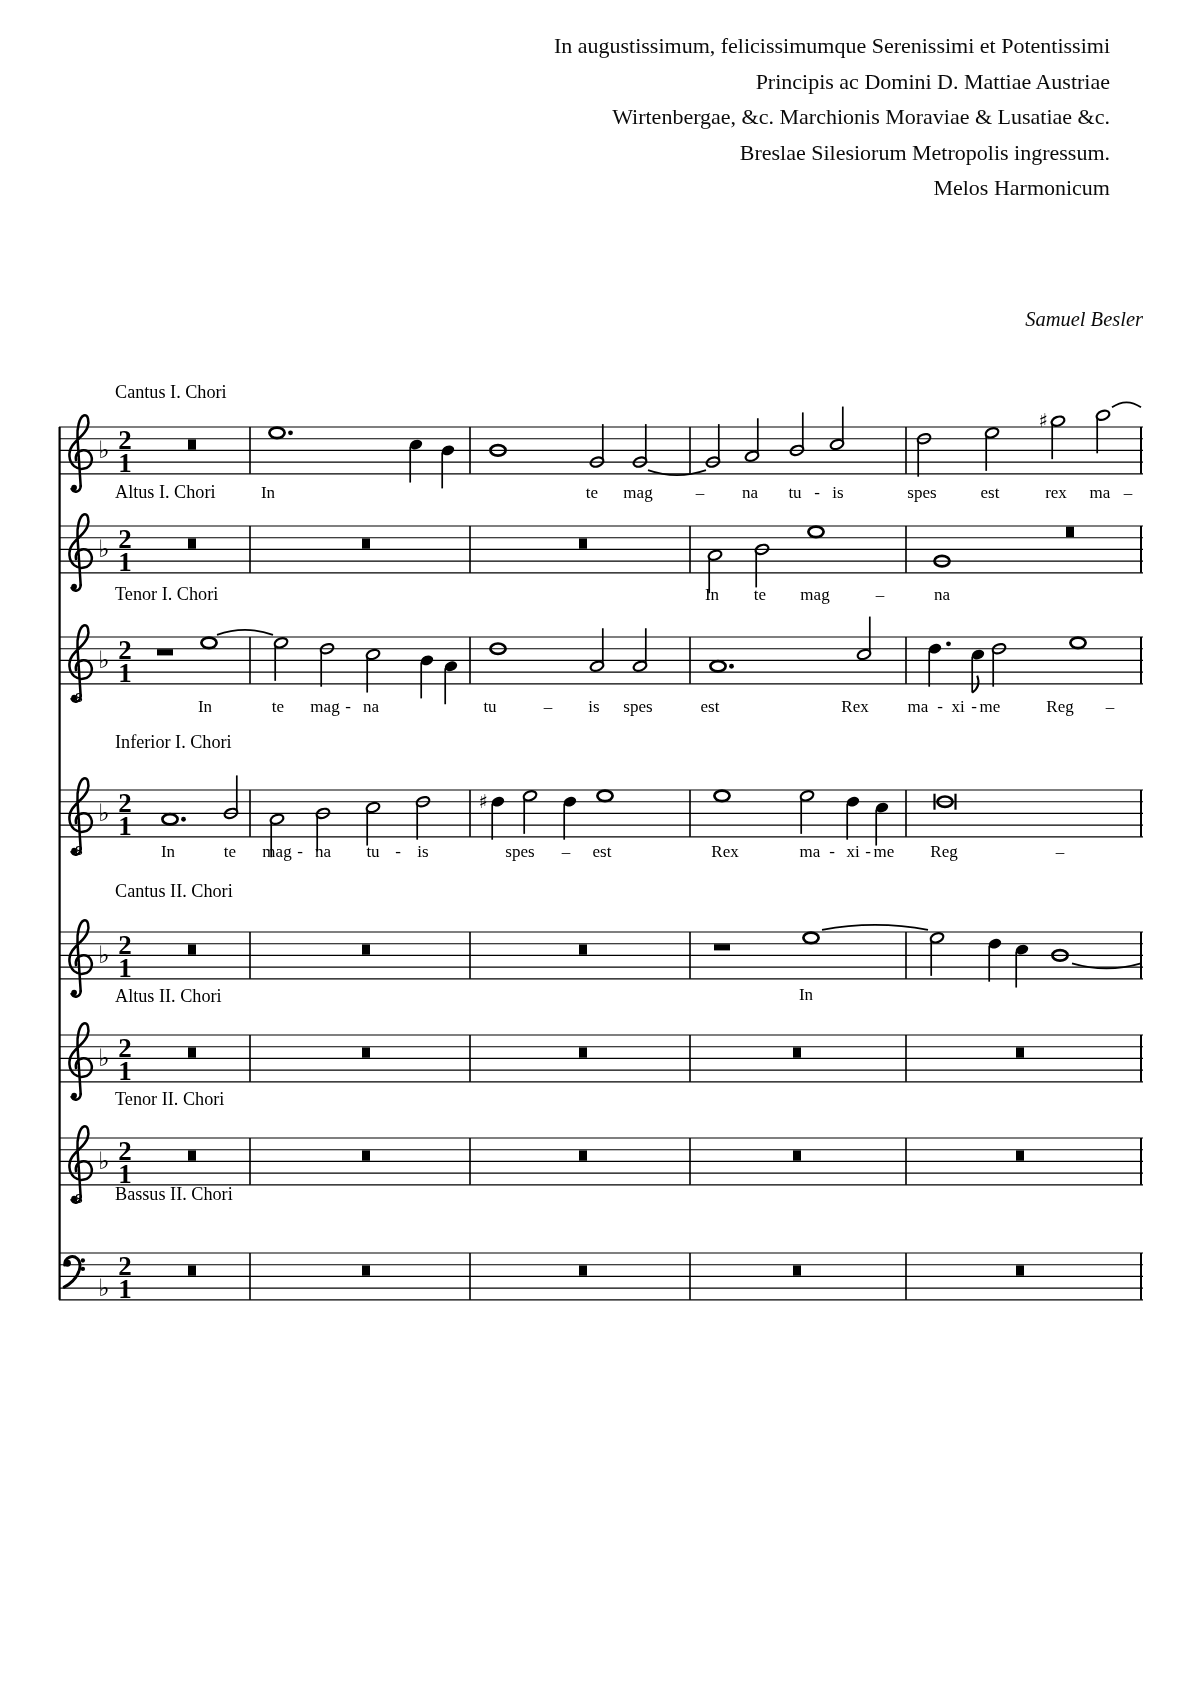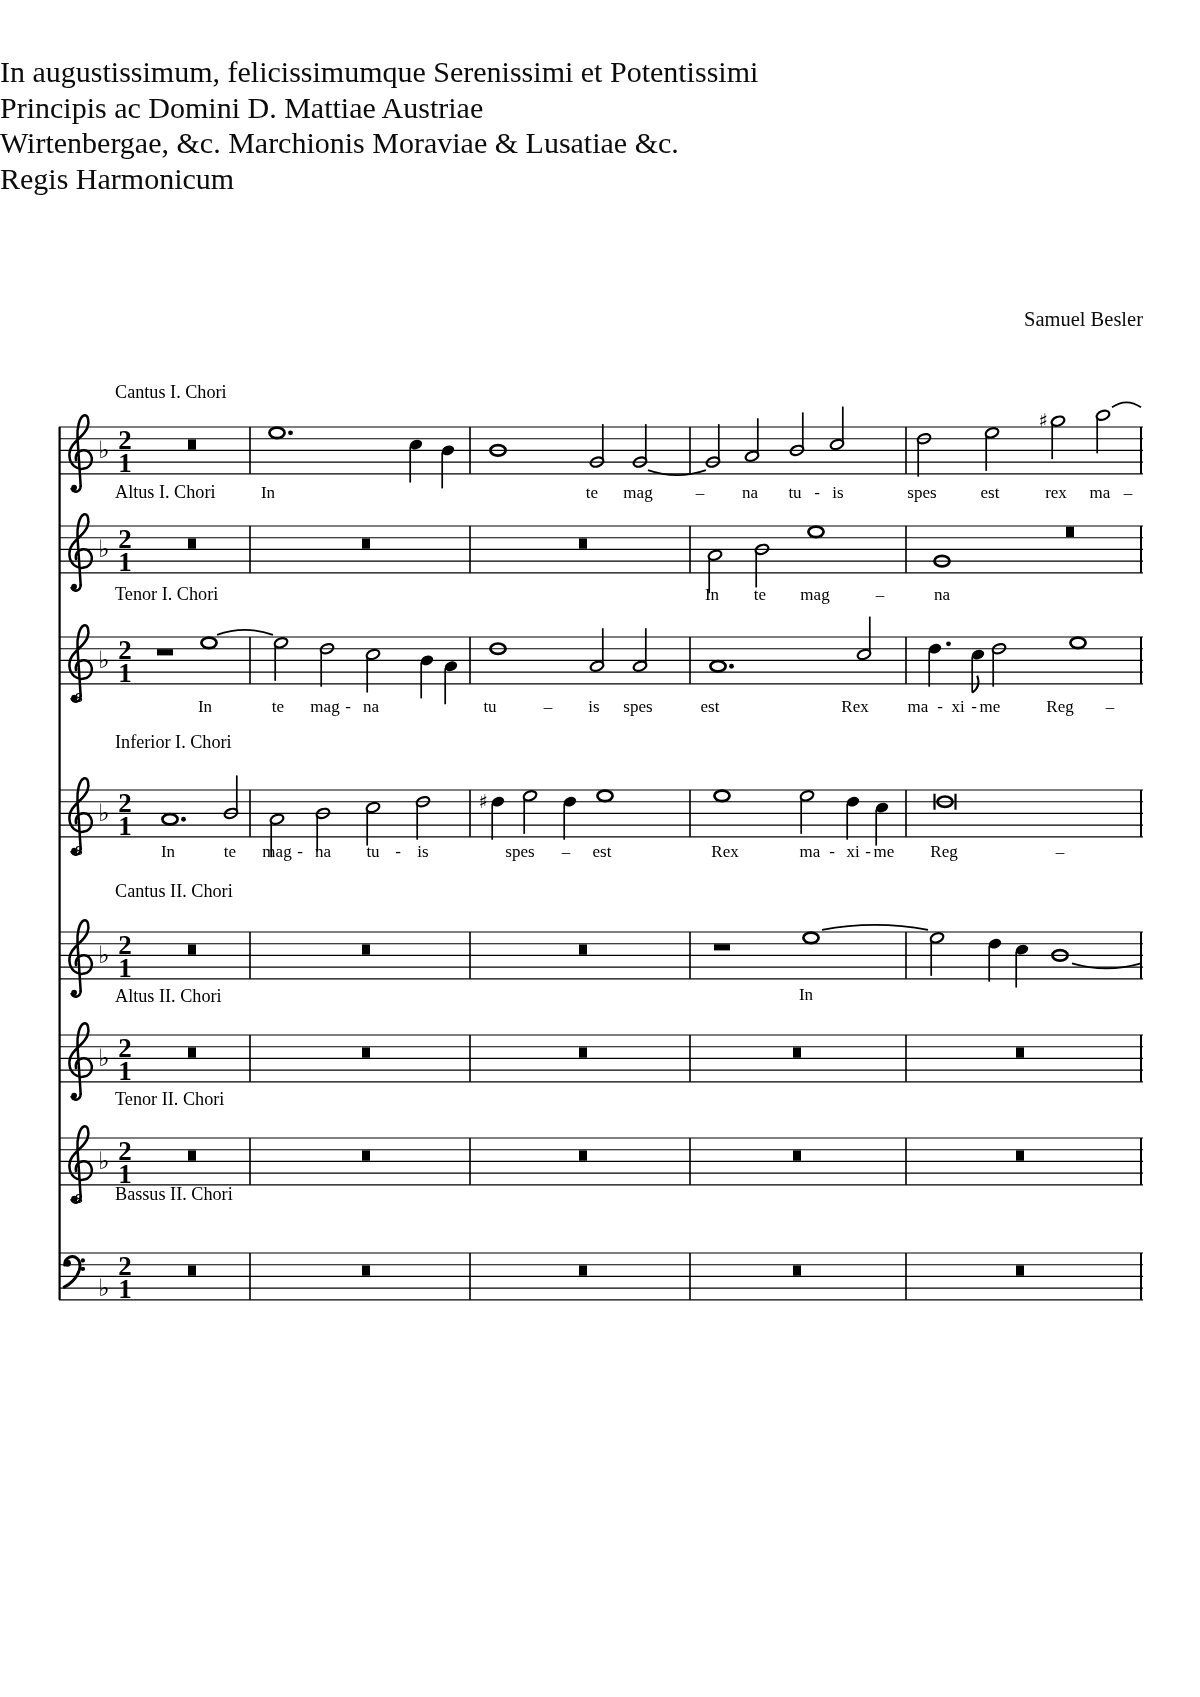--- a/index.html
+++ b/index.html
@@ -1,33 +1,34 @@
 <!DOCTYPE html>
 <html><head>
 <meta charset="utf-8">
 <style>
   html,body{margin:0;padding:0;background:#fff;}
   body{width:1200px;height:1697px;position:relative;font-family:"Liberation Serif",serif;color:#000;}
   .page{position:absolute;inset:0;background:#ffffff;overflow:hidden;}
-  .title-block{position:absolute;top:54px;left:0;width:1110px;text-align:left;
-               font-size:30px;line-height:35.6px;color:#0b0b0b;}
+  .title-block{position:absolute;top:28px;left:0;width:1110px;text-align:right;
+               font-size:22px;line-height:35.6px;color:#0b0b0b;}
   .title-line{white-space:nowrap;}
-  .composer{position:absolute;top:308px;right:57px;font-size:20.5px;color:#0b0b0b;}
+  .composer{position:absolute;top:308px;right:57px;font-size:20.5px;color:#0b0b0b;font-style:italic;}
   svg text{font-family:"Liberation Serif",serif;fill:#000;}
   svg .musglyph{font-family:"DejaVu Sans",sans-serif;}
 </style>
 </head>
 <body>
 
 <div class="page">
   <div class="title-block">
     <div class="title-line">In augustissimum, felicissimumque Serenissimi et Potentissimi</div>
     <div class="title-line">Principis ac Domini D. Mattiae Austriae</div>
     <div class="title-line">Wirtenbergae, &amp;c. Marchionis Moraviae &amp; Lusatiae &amp;c.</div>
-    <div class="title-line">Regis Harmonicum</div>
+    <div class="title-line">Breslae Silesiorum Metropolis ingressum.</div>
+    <div class="title-line">Melos Harmonicum</div>
   </div>
   <div class="composer">Samuel Besler</div>
   <svg id="score" width="1200" height="1697" viewBox="0 0 1200 1697" style="position:absolute;top:0;left:0;">
       <line x1="59.6" y1="427" x2="59.6" y2="1299.8" stroke="#000000" stroke-width="2.2"></line>
       <g>
         <line x1="59" y1="427" x2="1143" y2="427" stroke="#000000" stroke-width="1.15"></line>
         <line x1="59" y1="438.7" x2="1143" y2="438.7" stroke="#000000" stroke-width="1.15"></line>
         <line x1="59" y1="450.4" x2="1143" y2="450.4" stroke="#000000" stroke-width="1.15"></line>
         <line x1="59" y1="462.1" x2="1143" y2="462.1" stroke="#000000" stroke-width="1.15"></line>
         <line x1="59" y1="473.8" x2="1143" y2="473.8" stroke="#000000" stroke-width="1.15"></line>

